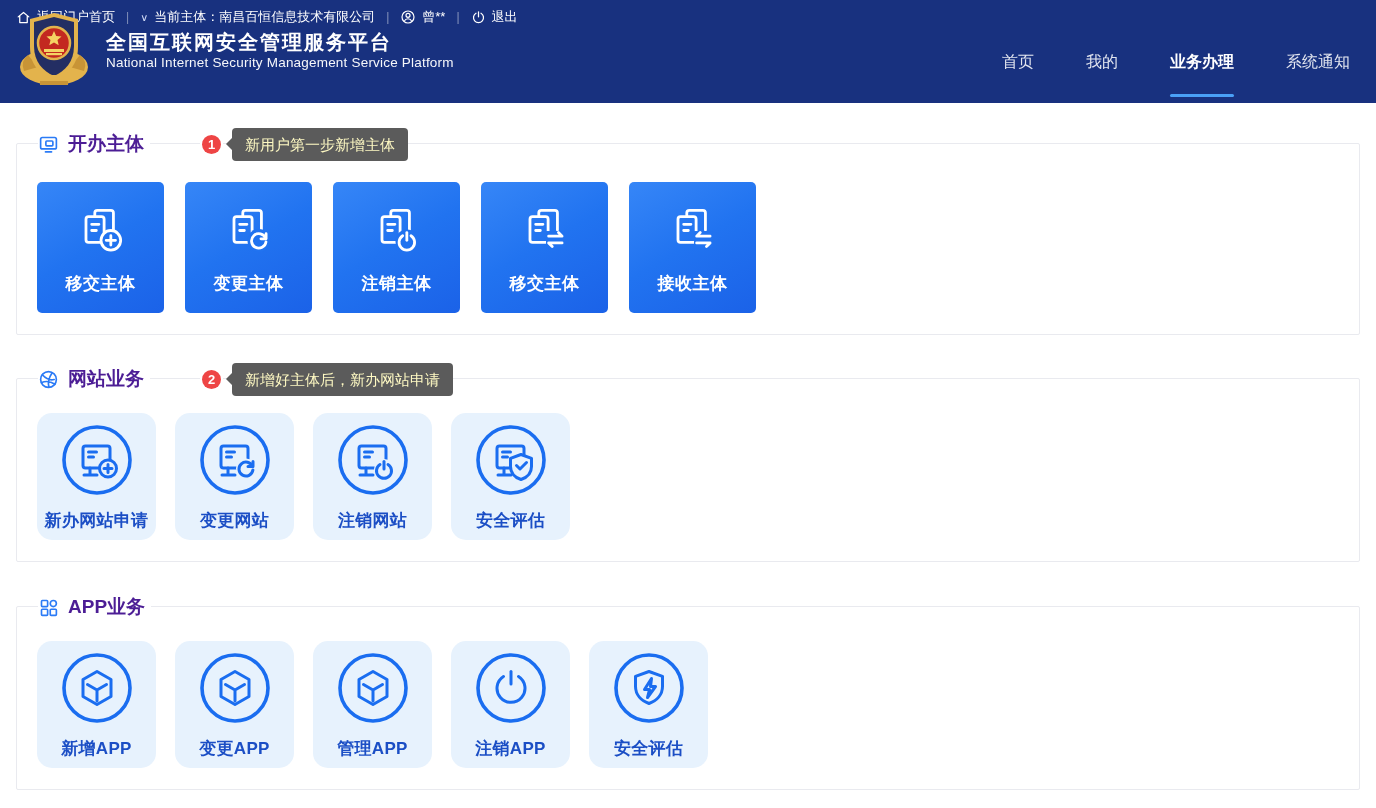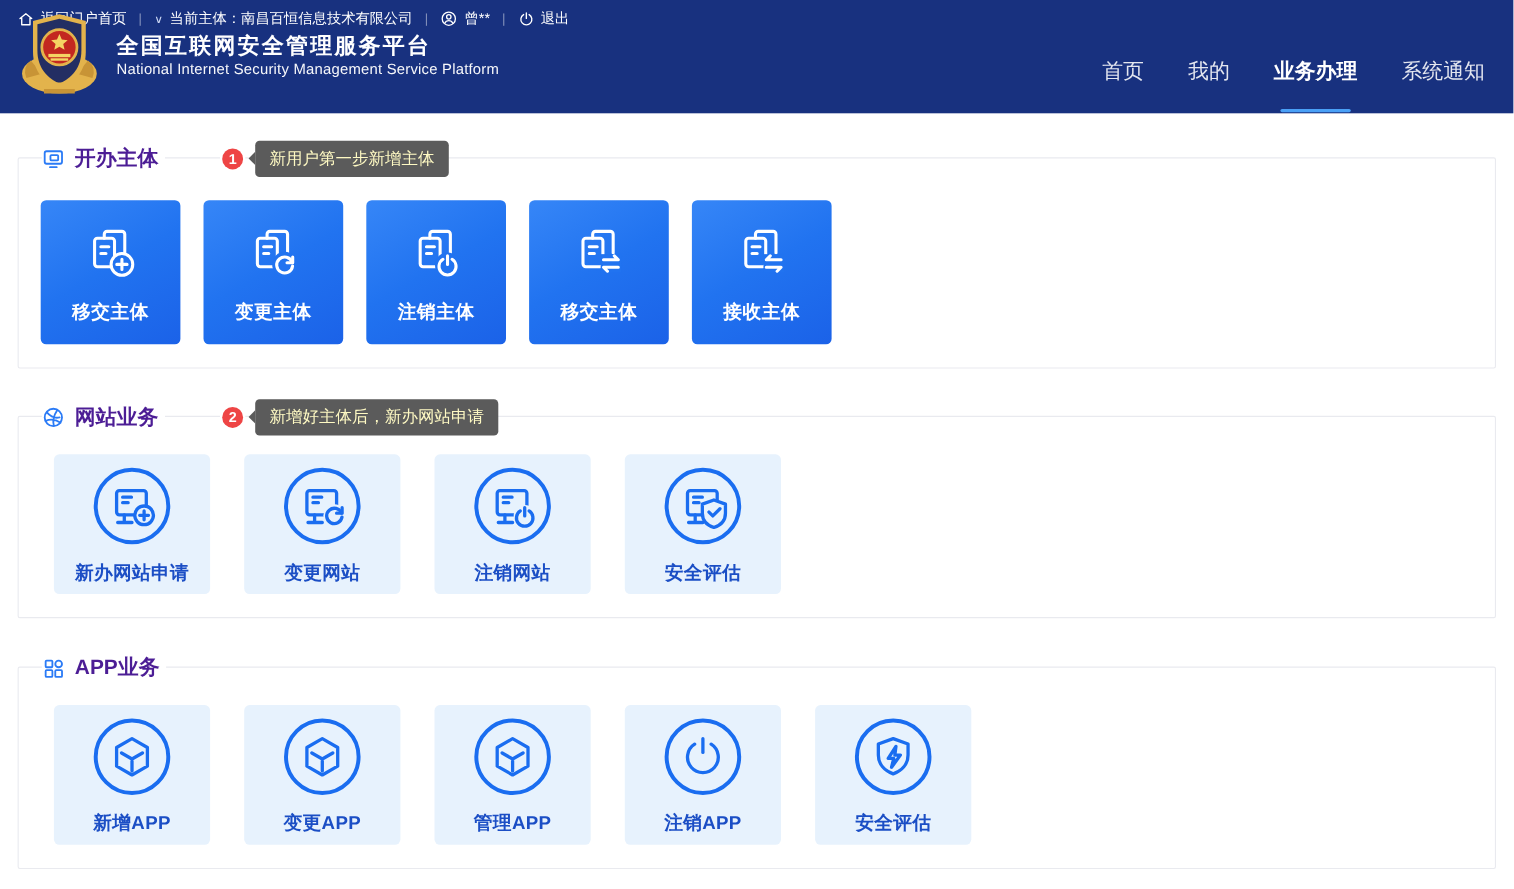--- a/index.html
+++ b/index.html
@@ -26,21 +26,21 @@
 
   .brand {
     position:absolute; left:16px; top:9px;
     display:flex; align-items:center; gap:14px;
   }
   .brand-title { font-size:20px; font-weight:bold; letter-spacing:2px; line-height:1.15; }
   .brand-sub { font-size:13.5px; color:rgba(255,255,255,.96); margin-top:1px; letter-spacing:.2px; }
 
   .nav {
     position:absolute; right:26px; top:52px;
-    display:flex; gap:40px; font-size:19px; color:rgba(255,255,255,.88);
+    display:flex; gap:52px; font-size:16px; color:rgba(255,255,255,.88);
   }
   .nav-item { position:relative; cursor:pointer; padding-bottom:6px; white-space:nowrap; }
   .nav-item.active { color:#fff; font-weight:bold; }
   .nav-item.active::after {
     content:""; position:absolute; left:50%; transform:translateX(-50%);
     bottom:-18px; width:64px; height:3px; background:#4aa0f6; border-radius:2px;
   }
 
   
   .content { margin:0 16px; }
@@ -86,25 +86,24 @@
 
   .card-blue {
     width:127px; height:131px; border-radius:5px; cursor:pointer;
     background:linear-gradient(150deg,#3686f7 0%,#2173f0 48%,#1b62e8 100%);
     display:flex; flex-direction:column; align-items:center; justify-content:center;
     gap:13px; color:#fff;
   }
   .card-blue .label { font-size:17px; font-weight:bold; letter-spacing:.5px; }
 
   .card-light {
-    width:142px; height:127px; border-radius:5px; cursor:pointer;
+    width:119px; height:127px; border-radius:15px; cursor:pointer;
     background:#e7f2fd;
     display:flex; flex-direction:column; align-items:center; justify-content:center;
     gap:11px;
-    margin-left:12px;
   }
   .card-light .label { font-size:17px; font-weight:bold; color:#1b4ec5; letter-spacing:.3px; }
 
   .icon-wrap { display:flex; align-items:center; justify-content:center; }
   svg { display:block; }
 </style>
 </head>
 <body>
 
 <div class="header">

